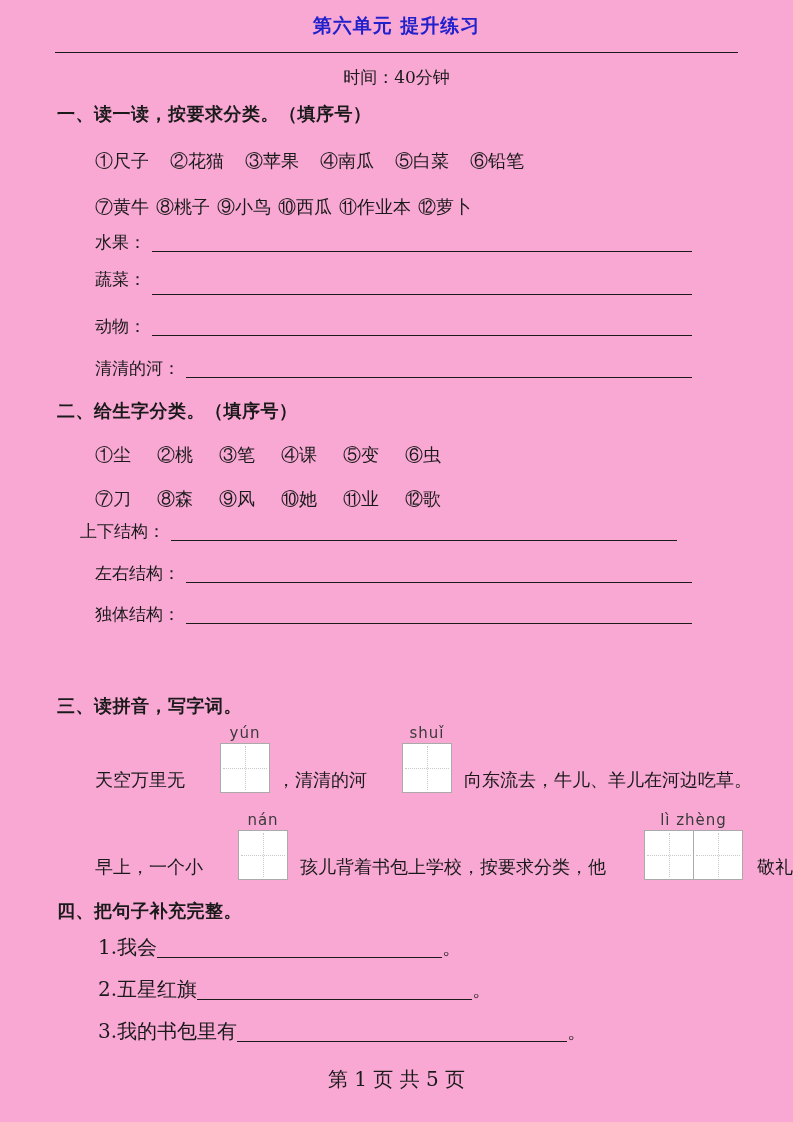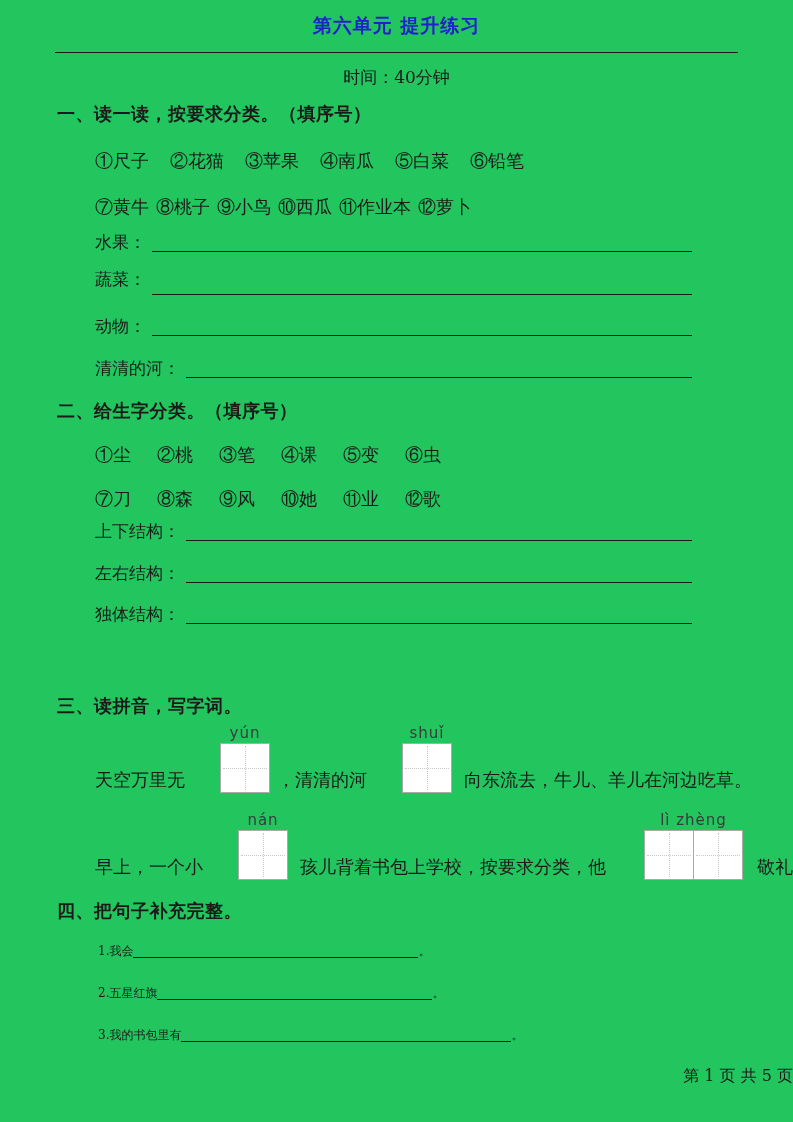--- a/index.html
+++ b/index.html
@@ -1,19 +1,19 @@
 <!DOCTYPE html>
 <html><head>
 <meta charset="utf-8">
 <style>
   html,body { margin:0; padding:0; background:#ffffff; }
   .page {
     position:relative;
     width:793px; height:1122px;
-    background:#22c55e;
+    background:#f9a8d4;
     font-family:"DejaVu Serif","Liberation Serif",serif;
     color:#1a1a1a;
     overflow:hidden;
   }
   .abs { position:absolute; }
 
   .title {
     top:13px; left:0; width:100%;
     text-align:center;
     font-size:19px; font-weight:bold;
@@ -62,27 +62,27 @@
     content:""; position:absolute; left:2px; right:2px; top:50%;
     border-top:1px dotted #c9c9c9;
   }
   .wbox::after, .wcell::after {
     content:""; position:absolute; top:2px; bottom:2px; left:50%;
     border-left:1px dotted #c9c9c9;
   }
   .wbox-double { display:flex; border:1px solid #aaaaaa; }
   .wcell + .wcell { border-left:1px solid #aaaaaa; }
 
-  .s4row { display:flex; align-items:flex-end; height:28px; font-size:12px; }
+  .s4row { display:flex; align-items:flex-end; height:28px; font-size:20px; }
   .s4row .txt { line-height:1.1; white-space:nowrap; }
   .s4row .blank4 { height:100%; border-bottom:1px solid #1a1a1a; }
 
   .footer {
     top:1066px; left:0; width:100%;
-    text-align:right; font-size:16px;
+    text-align:center; font-size:20px;
   }
 </style>
 </head>
 <body>
 
 <div class="page">
 
   <div class="abs title">第六单元 提升练习</div>
   <div class="abs rule"></div>
   <div class="abs timeline">时间：40分钟</div>
@@ -131,21 +131,21 @@
     <span>⑥虫</span>
   </div>
   <div class="abs items gap26" style="top:487px; left:95px;">
     <span>⑦刀</span>
     <span>⑧森</span>
     <span>⑨风</span>
     <span>⑩她</span>
     <span>⑪业</span>
     <span>⑫歌</span>
   </div>
-  <div class="abs fillrow" style="top:511px; left:95px; width:597px;">
+  <div class="abs fillrow" style="top:511px; left:80px; width:597px;">
     <span class="lbl">上下结构：</span>
     <span class="blank"></span>
   </div>
   <div class="abs fillrow" style="top:553px; left:95px; width:597px;">
     <span class="lbl">左右结构：</span>
     <span class="blank"></span>
   </div>
   <div class="abs fillrow" style="top:594px; left:95px; width:597px;">
     <span class="lbl">独体结构：</span>
     <span class="blank"></span>

